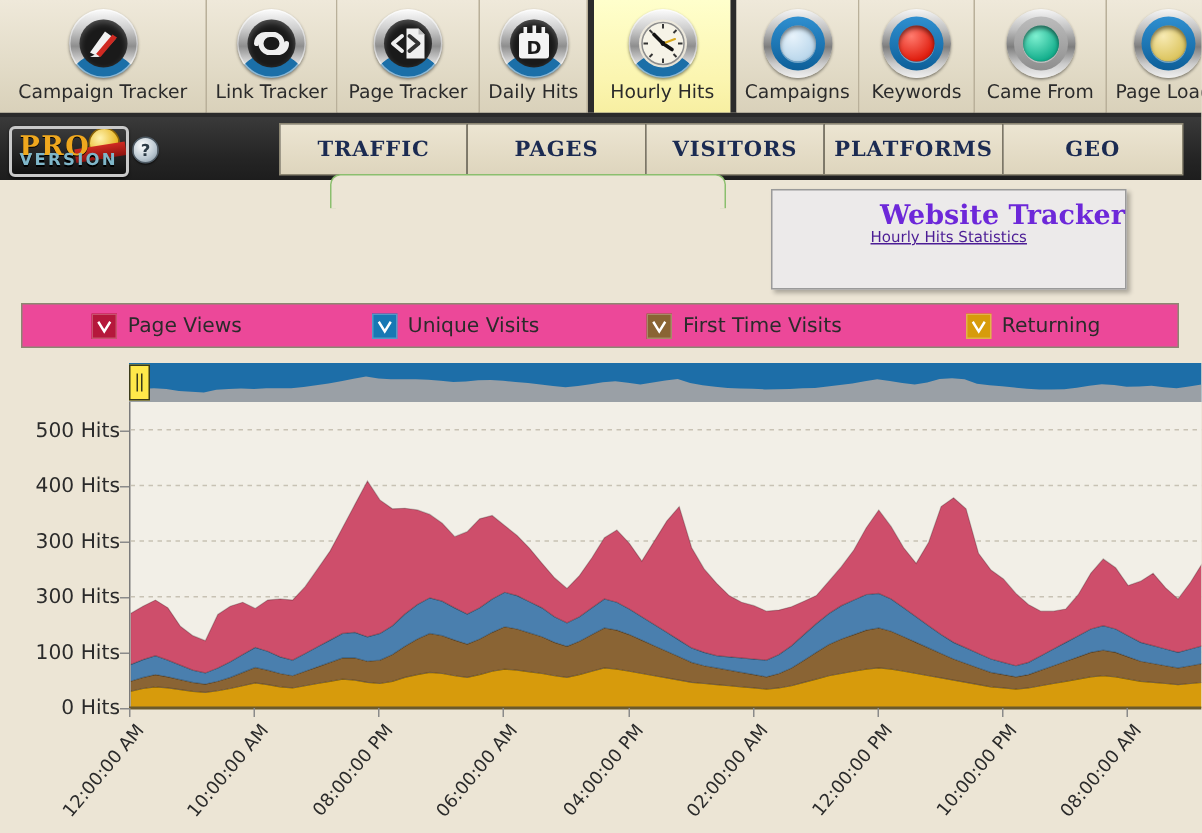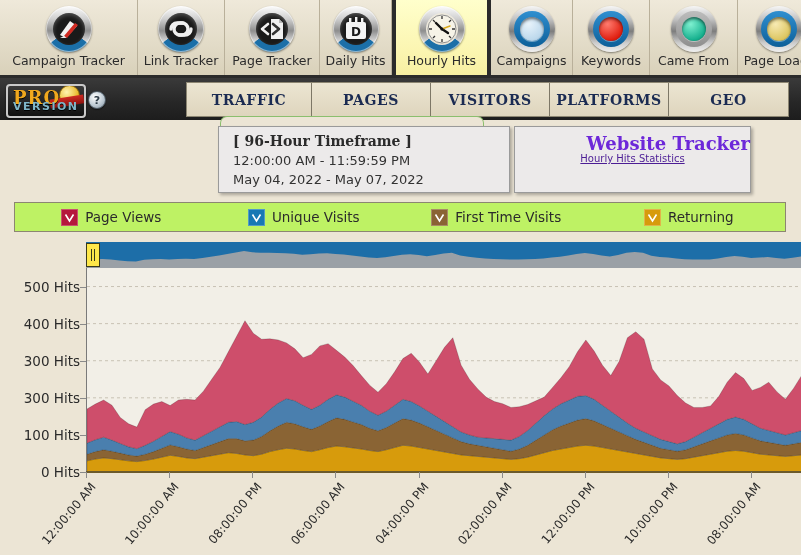--- a/index.html
+++ b/index.html
@@ -148,21 +148,21 @@
   .pt-l1{
     position:absolute;left:0;right:0;top:6px;font-size:18px;font-weight:bold;color:#6d28d9;
     font-family:"DejaVu Serif","Liberation Serif",serif;
     text-align:right;
   }
   .pt-l2{position:absolute;left:0;right:0;top:26px;font-size:10px;color:#4c1d95;text-decoration:underline;}
 
   
   .legend{
     position:absolute;left:14px;top:82px;width:772px;height:30px;
-    background:#bef264;border:1px solid #8c8672;
+    background:#ec4899;border:1px solid #8c8672;
     display:flex;align-items:center;box-sizing:border-box;
   }
   .leg-item{
     flex:1 1 0;display:flex;align-items:center;justify-content:center;gap:7px;
   }
   .leg-box{
     width:17px;height:17px;display:flex;align-items:center;justify-content:center;
     box-shadow:inset 0 0 0 1px rgba(255,255,255,.25);
   }
   .leg-box svg{display:block;}
@@ -345,25 +345,20 @@
         <div class="tab" style="width: 119px;">VISITORS</div>
         <div class="tab" style="width: 119px;">PLATFORMS</div>
         <div class="tab" style="width: 119px;">GEO</div>
       </div>
   </div>
 
   <div class="stage">
 
     <div class="greenbox"></div>
 
-    <div class="panel panel-timeframe">
-      <div class="tf-l1">[ 96-Hour Timeframe ]</div>
-      <div class="tf-l2">12:00:00 AM - 11:59:59 PM</div>
-      <div class="tf-l3">May 04, 2022 - May 07, 2022</div>
-    </div>
 
     <div class="panel panel-title">
       <div class="pt-l1">Website Tracker</div>
       <div class="pt-l2">Hourly Hits Statistics</div>
     </div>
 
     <div class="legend" id="legend">
         <div class="leg-item">
           <div class="leg-box" style="background:#b5183c;">
             <svg width="11" height="11" viewBox="0 0 11 11">

